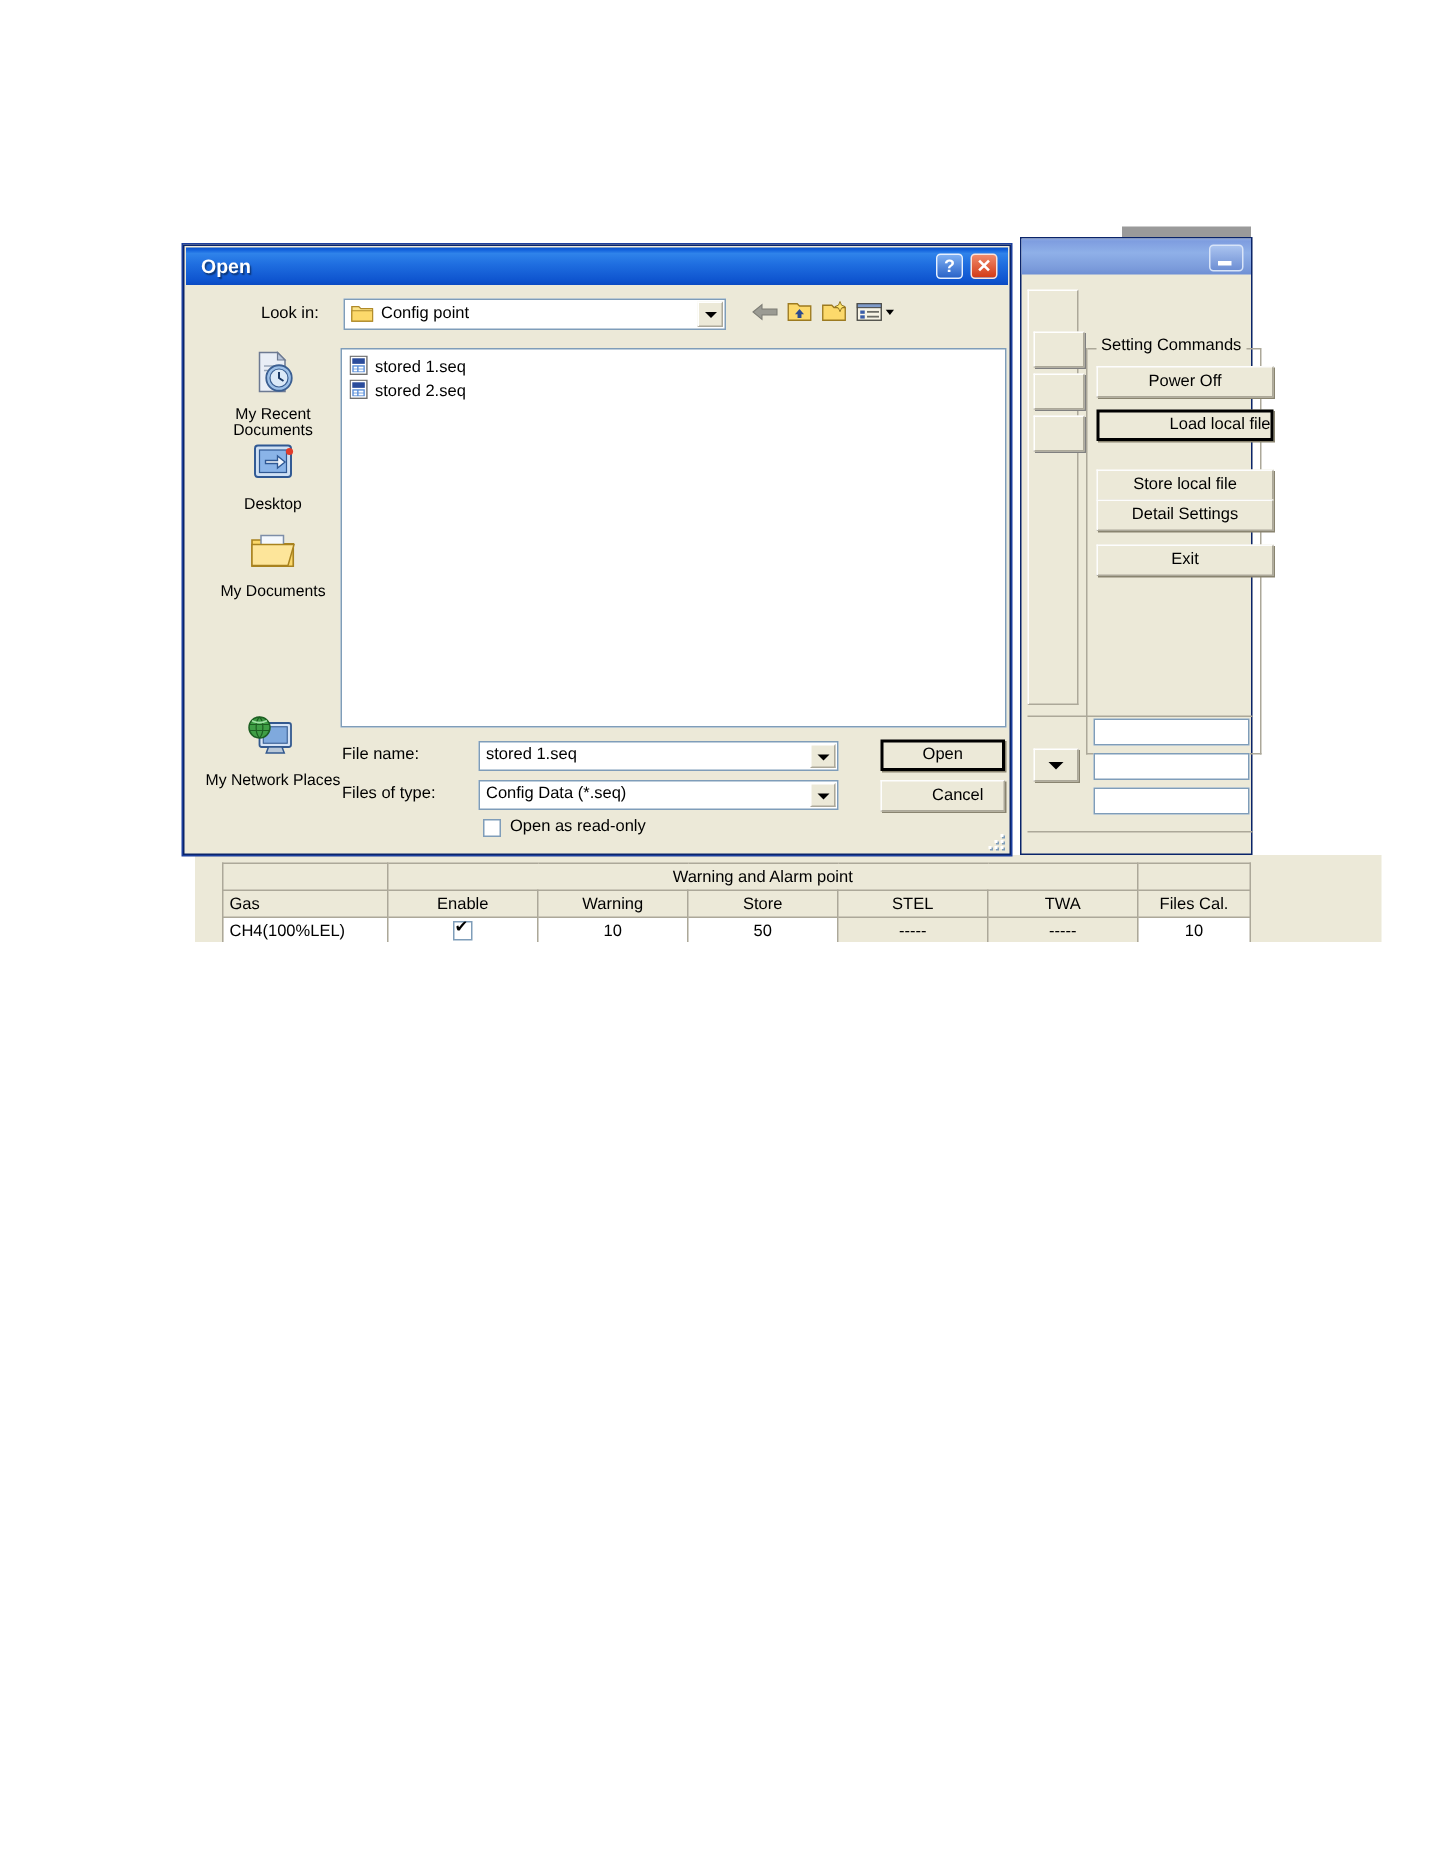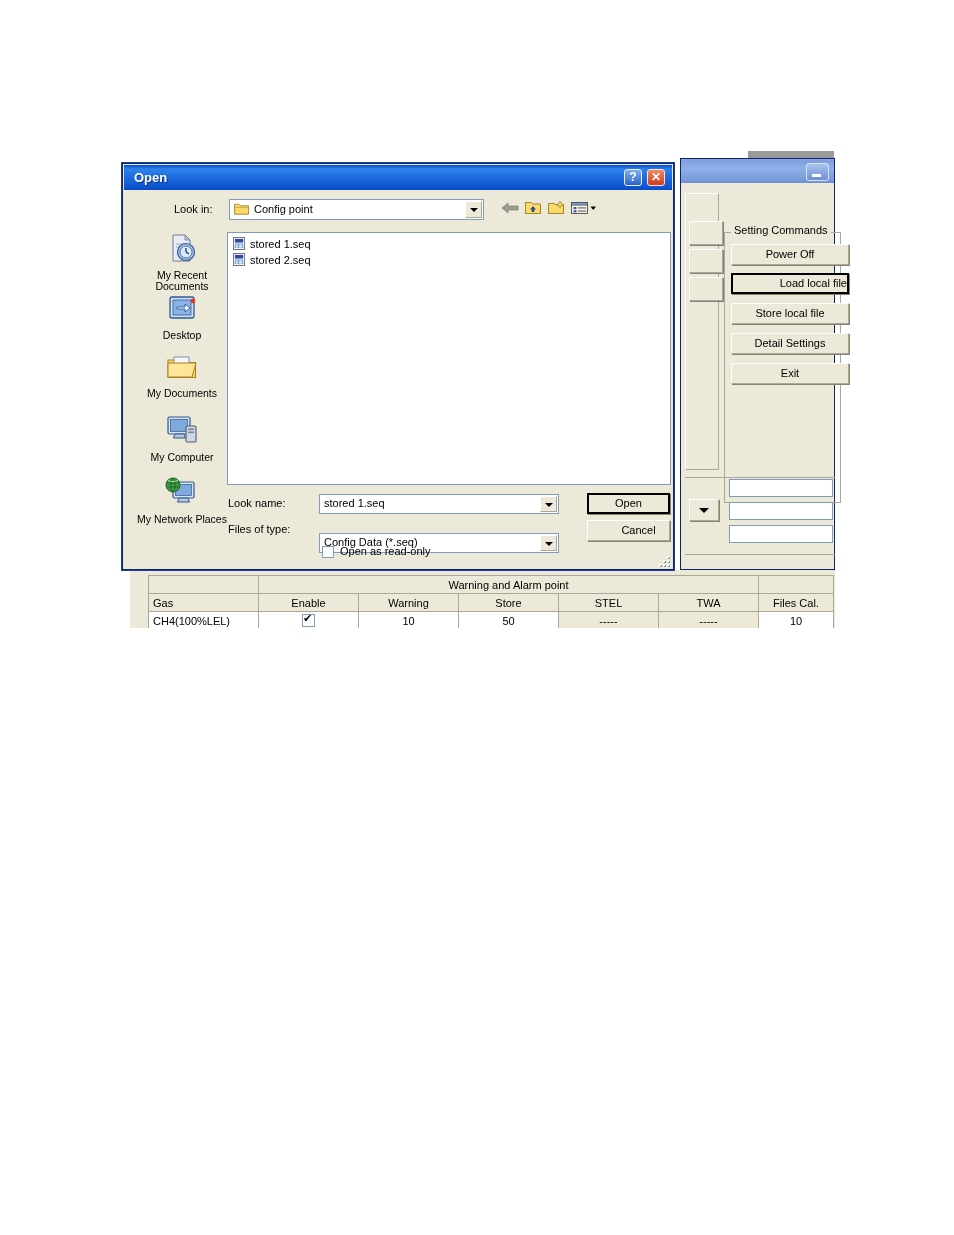--- a/index.html
+++ b/index.html
@@ -28,21 +28,21 @@
      box-shadow:1px 1px 0 #898470;font-size:11px;line-height:19px;text-align:center;color:#000;box-sizing:border-box;}
   .cmd-btn.focus{border:2px solid #000;line-height:17px;text-align:right;}
 
   .bg-field{position:absolute;left:48px;background:#fff;border:1px solid #7f9db9;height:18px;box-sizing:border-box;}
   #bg-combo{position:absolute;left:8px;top:340px;width:28px;height:20px;background:#ece9d8;
      border:1px solid #aca899;border-top-color:#fff;border-left-color:#fff;box-shadow:1px 1px 0 #898470;}
   #bg-combo .arw{position:absolute;left:9px;top:8px;width:0;height:0;border-left:5px solid transparent;border-right:5px solid transparent;border-top:5px solid #000;}
   .bg-sep{position:absolute;background:#aca899;height:1px;}
 
   
-  #table-wrap{position:absolute;left:130px;top:570px;width:705px;height:58px;background:#ece9d8;overflow:hidden;}
+  #table-wrap{position:absolute;left:130px;top:570px;width:791px;height:58px;background:#ece9d8;overflow:hidden;}
   #data-table{position:absolute;left:18px;top:5px;border-collapse:collapse;font-size:11px;color:#000;table-layout:fixed;}
   #data-table th,#data-table td{border:1px solid #aca899;height:17px;text-align:center;font-weight:normal;padding:0 2px;}
   #data-table .tl{text-align:left;padding-left:4px;}
   #data-table thead tr:first-child th{background:#ece9d8;}
   #data-table thead tr:nth-child(2) th{background:#ece9d8;}
   #data-table tbody td{background:#ffffff;}
   #data-table tbody td.dim{background:#ece9d8;}
   .chk-mark{display:inline-block;width:11px;height:11px;border:1px solid #7f9db9;background:#fff;position:relative;vertical-align:-2px;}
   .chk-mark.on:after{content:"";position:absolute;left:2px;top:4px;width:4px;height:2px;background:#000;
      box-shadow:2px -2px 0 #000,4px -4px 0 #000,6px -6px 0 #000;transform:rotate(0deg);}
@@ -94,21 +94,21 @@
 
   
   #fn-label{position:absolute;left:104px;top:307px;font-size:11px;color:#000;}
   #ft-label{position:absolute;left:104px;top:333px;font-size:11px;color:#000;}
   .ctrl-combo{position:absolute;left:195px;width:240px;height:20px;background:#fff;border:1px solid #7f9db9;box-sizing:border-box;}
   .ctrl-combo .txt{position:absolute;left:4px;top:2px;font-size:11px;color:#000;}
   .ctrl-combo .arrow{position:absolute;right:1px;top:1px;width:17px;height:16px;background:#ece9d8;
      border:1px solid #aca899;border-top-color:#fff;border-left-color:#fff;box-sizing:border-box;}
   .ctrl-combo .arrow .arw{position:absolute;left:4px;top:6px;width:0;height:0;border-left:4px solid transparent;border-right:4px solid transparent;border-top:4px solid #000;}
   #fn-combo{top:304px;}
-  #ft-combo{top:343px;}
+  #ft-combo{top:330px;}
 
   #ro-check{position:absolute;left:198px;top:356px;width:12px;height:12px;background:#fff;border:1px solid #7f9db9;box-sizing:border-box;}
   #ro-label{position:absolute;left:216px;top:355px;font-size:11px;color:#000;}
 
   .dlg-btn{position:absolute;left:463px;width:83px;height:21px;background:#ece9d8;
      border:1px solid #aca899;border-top-color:#fdfdfd;border-left-color:#fdfdfd;
      box-shadow:1px 1px 0 #898470;font-size:11px;line-height:19px;text-align:center;color:#000;box-sizing:border-box;}
   #btn-open{top:303px;border:2px solid #000;line-height:17px;}
   #btn-cancel{top:330px;padding-left:20px;}
 
@@ -131,21 +131,21 @@
   <div class="bg-btn-hidden" style="top:62px"></div>
   <div class="bg-btn-hidden" style="top:90px"></div>
   <div class="bg-btn-hidden" style="top:118px"></div>
 
   <div id="setting-group">
     <div class="gb-top"></div>
     <div id="setting-legend">Setting Commands</div>
 
     <div class="cmd-btn" style="top:12px">Power Off</div>
     <div class="cmd-btn focus" style="top:41px">Load local file</div>
-    <div class="cmd-btn" style="top:71px">Store local file</div>
+    <div class="cmd-btn" style="top:81px">Store local file</div>
     <div class="cmd-btn" style="top:101px">Detail Settings</div>
     <div class="cmd-btn" style="top:131px">Exit</div>
   </div>
 
   <div class="bg-sep" style="left:4px;top:318px;width:150px;"></div>
   <div class="bg-field" style="top:320px;width:104px;"></div>
   <div class="bg-field" style="top:343px;width:104px;"></div>
   <div class="bg-field" style="top:366px;width:104px;"></div>
   <div id="bg-combo">
       <span class="arw"></span>
@@ -272,31 +272,20 @@
 
       <div class="place" style="top:120px">
         <svg width="34" height="30" viewBox="0 0 34 30">
           <path d="M3 8 h11 l2.5 2.5 h14 v15 H3z" fill="#fbd86a" stroke="#a8821f" stroke-width="1.1"></path>
           <path d="M9 5 h15 v13 H9z" fill="#f4f8fd" stroke="#7d8ea8" stroke-width="1"></path>
           <path d="M3 11 h28 l-4 14 H3z" fill="#fde59a" stroke="#a8821f" stroke-width="1"></path>
         </svg>
         <div class="lbl">My Documents</div>
       </div>
 
-      <div class="place" style="top:182px">
-        <svg width="36" height="32" viewBox="0 0 36 32">
-          <rect x="4" y="3" width="22" height="17" rx="1.5" fill="#d6e4f6" stroke="#33598f" stroke-width="1.2"></rect>
-          <rect x="6.5" y="5.5" width="17" height="12" fill="#7fa9dd" stroke="#33598f" stroke-width="0.7"></rect>
-          <path d="M11 20 h9 l1.5 4 h-12z" fill="#b9c8d8" stroke="#33598f" stroke-width="1"></path>
-          <rect x="22" y="12" width="10" height="16" rx="1.2" fill="#cfd9e4" stroke="#4c5c70" stroke-width="1.1"></rect>
-          <rect x="24" y="14.5" width="6" height="1.6" fill="#77859a"></rect>
-          <rect x="24" y="17.5" width="6" height="1.6" fill="#77859a"></rect>
-        </svg>
-        <div class="lbl">My Computer</div>
-      </div>
 
       <div class="place" style="top:244px">
         <svg width="36" height="32" viewBox="0 0 36 32">
           <rect x="9" y="6" width="21" height="16" rx="1.5" fill="#d6e4f6" stroke="#33598f" stroke-width="1.2"></rect>
           <rect x="11.5" y="8.5" width="16" height="11" fill="#7fa9dd" stroke="#33598f" stroke-width="0.7"></rect>
           <path d="M15 22 h9 l1.5 4 h-12z" fill="#b9c8d8" stroke="#33598f" stroke-width="1"></path>
           <circle cx="9" cy="9" r="7" fill="#3f9e45" stroke="#1d5f22" stroke-width="1"></circle>
           <path d="M2.5 7 h13 M2.5 11 h13 M9 2 c3 3 3 11 0 14 M9 2 c-3 3 -3 11 0 14" stroke="#1d5f22" stroke-width="0.8" fill="none"></path>
           <path d="M4 4.5 c3 1.5 7 1.5 10 0" stroke="#9fe0a3" stroke-width="1" fill="none"></path>
         </svg>
@@ -322,21 +311,21 @@
           <rect x="2" y="2" width="9" height="4" fill="#2b4c9b"></rect>
           <rect x="2" y="7" width="9" height="5" fill="#5b8fd8"></rect>
           <rect x="3" y="8" width="2.5" height="1.4" fill="#fff"></rect>
           <rect x="6.5" y="8" width="3.5" height="1.4" fill="#fff"></rect>
           <rect x="3" y="10" width="2.5" height="1.4" fill="#fff"></rect>
           <rect x="6.5" y="10" width="3.5" height="1.4" fill="#fff"></rect>
         </svg><span>stored 2.seq</span>
       </div>
     </div>
 
-    <div id="fn-label">Look name:</div>
+    <div id="fn-label">File name:</div>
     <div class="ctrl-combo" id="fn-combo">
       <span class="txt">stored 1.seq</span>
       <div class="arrow">
           <span class="arw"></span>
         </div>
     </div>
 
     <div id="ft-label">Files of type:</div>
     <div class="ctrl-combo" id="ft-combo">
       <span class="txt">Config Data (*.seq)</span>

